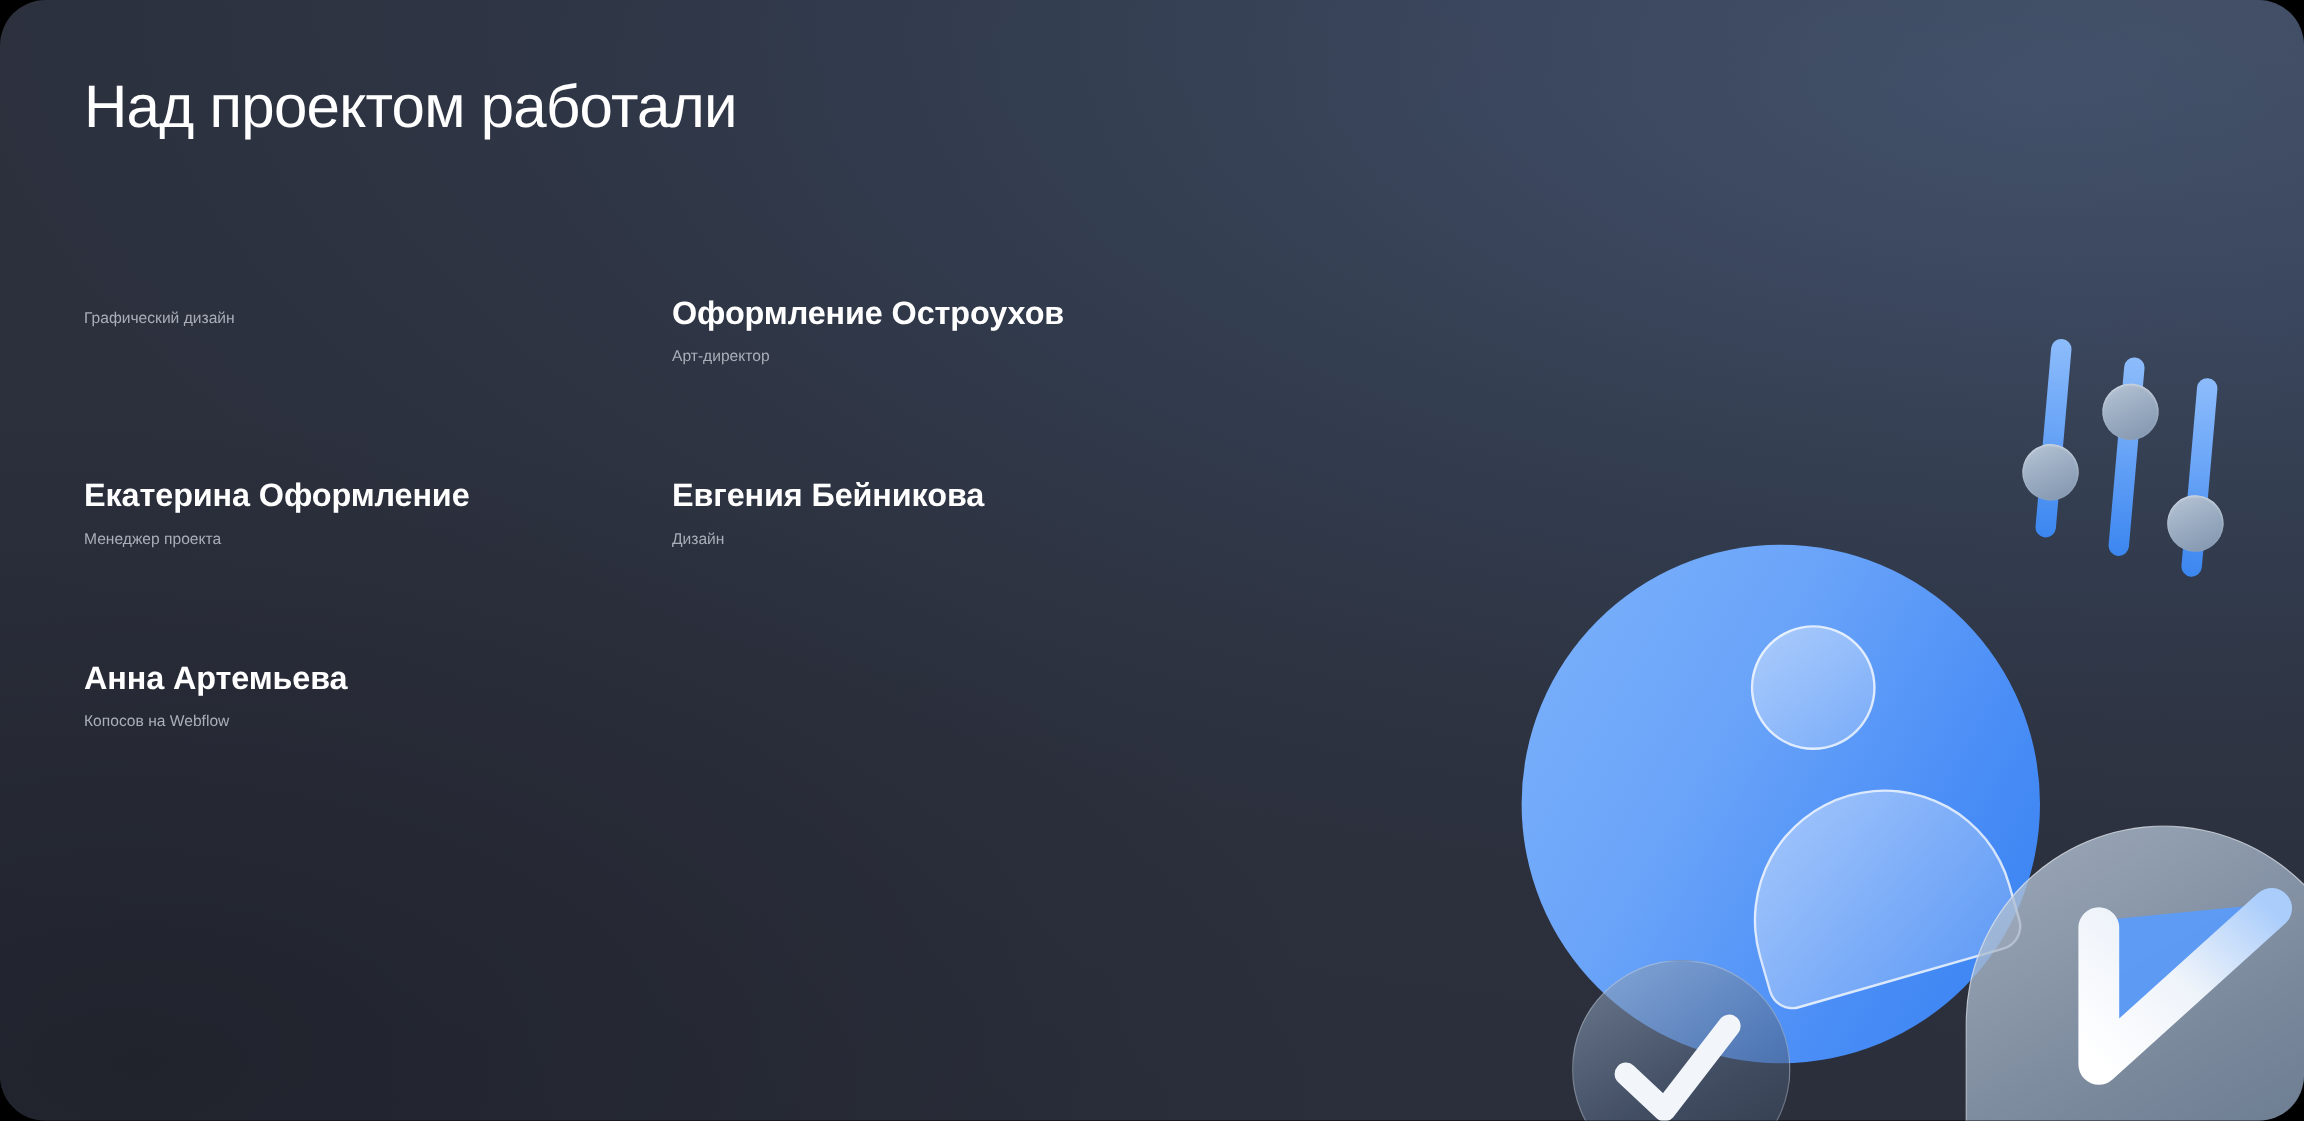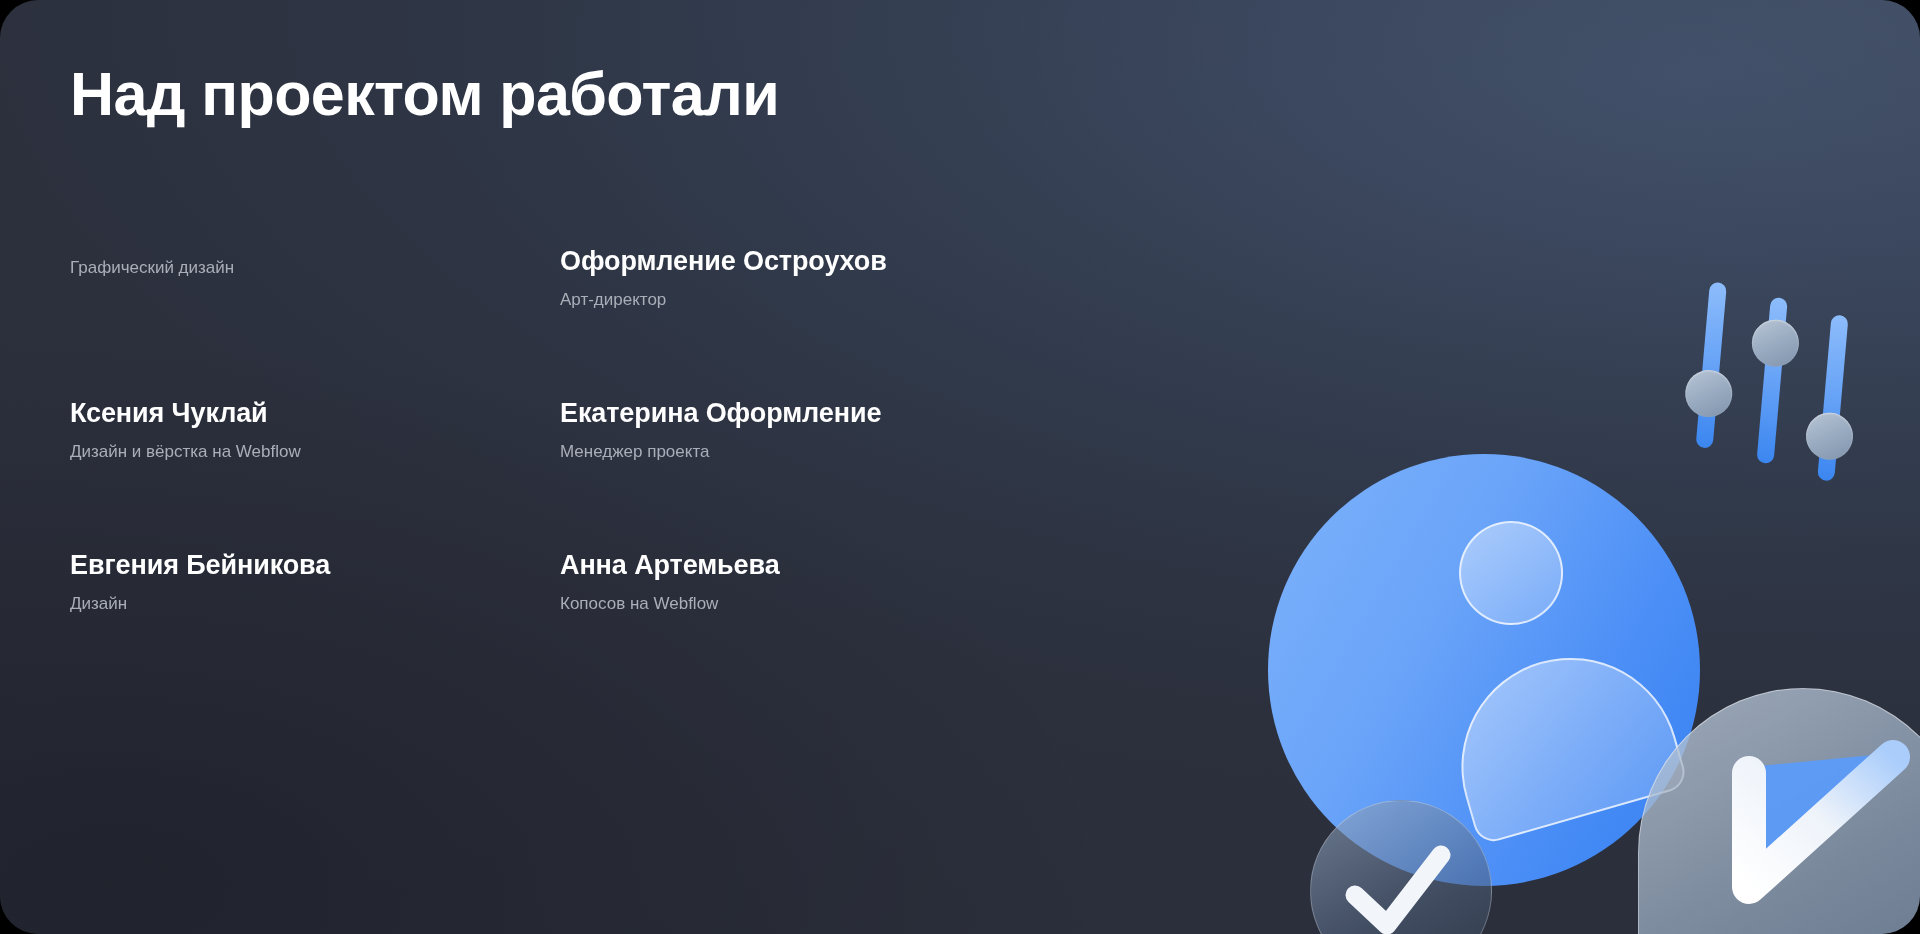--- a/index.html
+++ b/index.html
@@ -37,23 +37,23 @@
     z-index: 1;
   }
 
   
   #page-title {
     position: absolute;
     left: 70px;
     top: 62px;
     z-index: 6;
     margin: 0;
-    font-size: 61px;
+    font-size: 50px;
     line-height: 1.08;
-    font-weight: 700;
+    font-weight: 400;
     letter-spacing: -0.6px;
     color: #ffffff;
   }
 
   
   #credits {
     position: absolute;
     left: 70px;
     top: 245px;
     z-index: 6;
@@ -68,21 +68,21 @@
     margin: 0;
     font-size: 27px;
     line-height: 1.2;
     font-weight: 700;
     letter-spacing: -0.1px;
     color: #ffffff;
     white-space: nowrap;
   }
   .credit-role {
     margin: 12px 0 0 0;
-    font-size: 17px;
+    font-size: 13px;
     line-height: 1.25;
     font-weight: 400;
     color: #a9aeb8;
     white-space: nowrap;
   }
 
   
   #artwork {
     position: absolute;
     inset: 0;
@@ -208,24 +208,20 @@
 
     <div class="credit-entry">
       <p class="credit-role">Графический дизайн</p>
     </div>
 
     <div class="credit-entry">
       <p class="credit-name">Оформление Остроухов</p>
       <p class="credit-role">Арт-директор</p>
     </div>
 
-    <div class="credit-entry">
-      <p class="credit-name">Ксения Чуклай</p>
-      <p class="credit-role">Дизайн и вёрстка на Webflow</p>
-    </div>
 
     <div class="credit-entry">
       <p class="credit-name">Екатерина Оформление</p>
       <p class="credit-role">Менеджер проекта</p>
     </div>
 
     <div class="credit-entry">
       <p class="credit-name">Евгения Бейникова</p>
       <p class="credit-role">Дизайн</p>
     </div>

